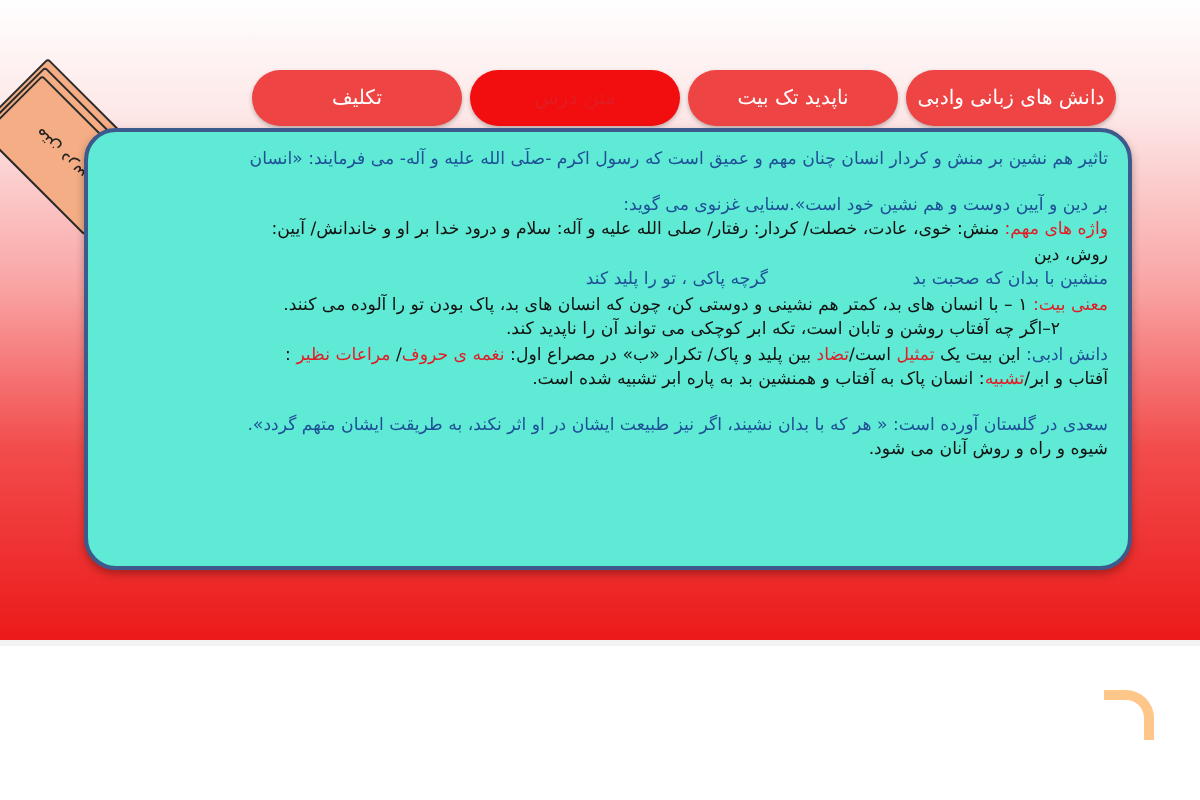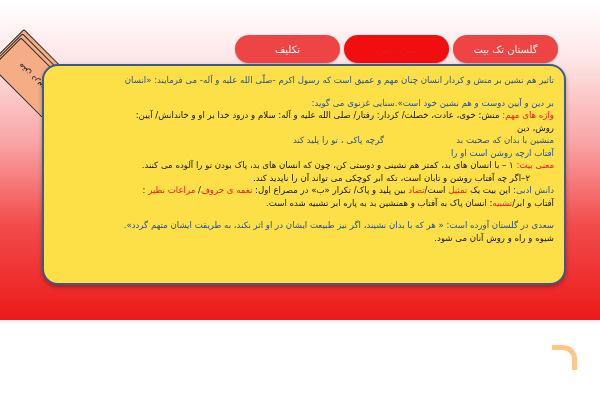--- a/index.html
+++ b/index.html
@@ -8,21 +8,21 @@
     background:linear-gradient(180deg,#ffffff 0%,#fde7e7 18%,#f9a3a3 45%,#f24c4c 70%,#ec1a1a 100%);}
   .slide::before{content:"";position:absolute;left:0;top:0;width:600px;height:320px;
     background:linear-gradient(90deg,rgba(255,255,255,0.0) 0%,rgba(255,255,255,0.0) 100%);}
   .bottom-band{position:absolute;left:0;top:320px;width:600px;height:80px;background:#fff;}
   .bottom-line{position:absolute;left:0;top:320px;width:600px;height:3px;background:#f3f3f3;}
   .tabs{position:absolute;top:35px;left:122px;width:436px;height:28px;display:flex;flex-direction:row-reverse;gap:4px;}
   .tab{flex:0 0 105px;height:28px;border-radius:14px;display:flex;align-items:center;justify-content:center;
     font-size:10px;color:#fff;box-shadow:0 1px 2px rgba(0,0,0,0.25);direction:rtl;}
   .tab.yellow{background:#ef4444;}
   .tab.red{background:#f20e0e;}
-  .panel{position:absolute;left:42px;top:64px;width:520px;height:217px;background:#fde047;
+  .panel{position:absolute;left:42px;top:64px;width:520px;height:217px;background:#5eead4;
     border:2px solid #3c5a8c;border-radius:16px;box-shadow:0 2px 4px rgba(0,0,0,0.3);}
   .content{position:absolute;right:10px;left:10px;top:8px;direction:rtl;text-align:right;font-size:8.6px;line-height:12.5px;color:#111;}
   .line{white-space:nowrap;overflow:hidden;}
   .blue{color:#1f4f96;}
   .red{color:#e31b23;}
   .gap{height:10px;}
   .verse{display:flex;flex-direction:row;justify-content:flex-start;gap:30px;color:#1f4f96;}
   .verse span{display:inline-block;width:140px;}
   .book{position:absolute;left:-6px;top:42px;width:74px;height:70px;transform:rotate(-45deg);transform-origin:center;}
   .page{position:absolute;width:40px;height:70px;background:#f4ad84;border:1.5px solid #2b2b2b;border-radius:2px;}
@@ -34,21 +34,22 @@
   .watermark-arc{position:absolute;left:552px;top:345px;width:20px;height:20px;border-top:5px solid rgba(255,160,60,0.6);border-right:5px solid rgba(255,160,60,0.6);border-radius:0 14px 0 0;}
 </style>
 </head>
 <body>
 
 <div class="slide"></div>
 <div class="bottom-band"></div>
 <div class="bottom-line"></div>
 
 <div class="tabs">
-  <div class="tab yellow">گلستان تک بیت</div>
+  <div class="tab yellow">دانش های زبانی وادبی</div>
+  <div class="tab yellow">ناپدید تک بیت</div>
   <div class="tab red">متن درس</div>
   <div class="tab yellow">تکلیف</div>
 </div>
 
 <div class="book">
   <div class="page p1"></div>
   <div class="page p2"></div>
   <div class="page p3">
     <span class="book-label">متن درس</span>
   </div>
@@ -59,21 +60,20 @@
     <div class="line blue">تاثیر هم نشین بر منش و کردار انسان چنان مهم و عمیق است که رسول اکرم -صلّی الله علیه و آله- می فرمایند: «انسان</div>
     <div class="gap"></div>
     <div class="line blue">بر دین و آیین دوست و هم نشین خود است».سنایی غزنوی می گوید:</div>
     <div class="line"><span class="red">واژه های مهم:</span><span> منش: خوی، عادت، خصلت/ کردار: رفتار/ صلی الله علیه و آله: سلام و درود خدا بر او و خاندانش/ آیین:</span></div>
     <div class="line">روش، دین</div>
     <div class="verse">
       <span>منشین با بدان که صحبت بد</span>
       <span>گرچه پاکی ، تو را پلید کند</span>
     </div>
     <div class="verse">
-      <span>آفتاب ارچه روشن است او را</span>
     </div>
     <div class="line"><span class="red">معنی بیت:</span><span> ۱ – با انسان های بد، کمتر هم نشینی و دوستی کن، چون که انسان های بد، پاک بودن تو را آلوده می کنند.</span></div>
     <div class="line" style="padding-right:24px;">۲–اگر چه آفتاب روشن و تابان است، تکه ابر کوچکی می تواند آن را ناپدید کند.</div>
     <div class="line"><span class="blue">دانش ادبی:</span><span> این بیت یک </span><span class="red">تمثیل</span><span> است/</span><span class="red">تضاد</span><span> بین پلید و پاک/ تکرار «ب» در مصراع اول: </span><span class="red">نغمه ی حروف</span><span>/ </span><span class="red">مراعات نظیر</span><span> :</span></div>
     <div class="line"><span>آفتاب و ابر/</span><span class="red">تشبیه</span><span>: انسان پاک به آفتاب و همنشین بد به پاره ابر تشبیه شده است.</span></div>
     <div class="gap"></div>
     <div class="line blue">سعدی در گلستان آورده است: « هر که با بدان نشیند، اگر نیز طبیعت ایشان در او اثر نکند، به طریقت ایشان متهم گردد».</div>
     <div class="line">شیوه و راه و روش آنان می شود.</div>
   </div>
 </div>

